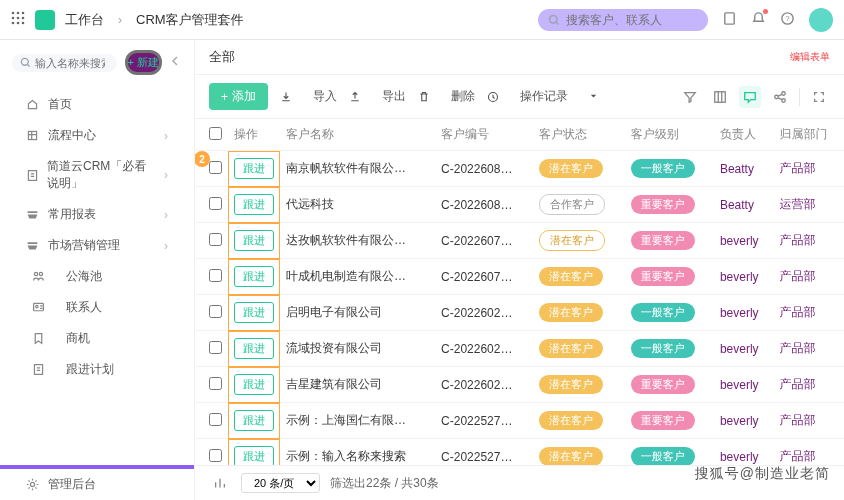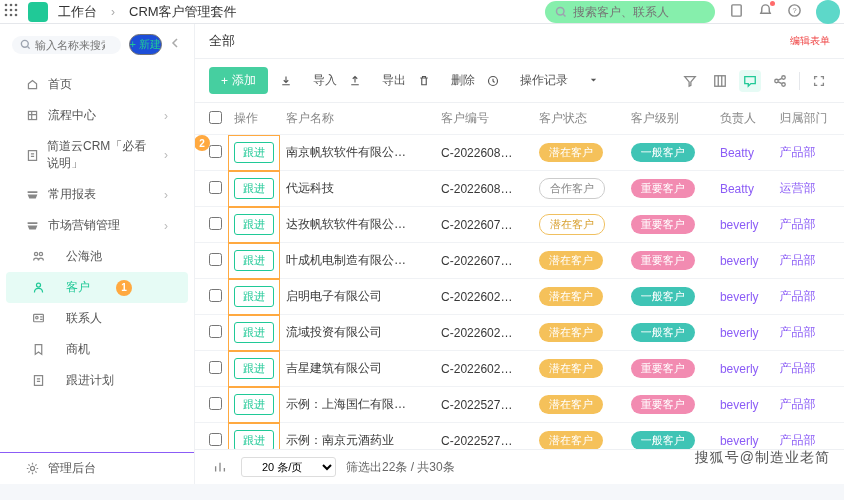--- a/index.html
+++ b/index.html
@@ -1,49 +1,49 @@
 <!DOCTYPE html>
 <html><head>
   <meta charset="utf-8">
   <style>
     * { margin: 0; padding: 0; box-sizing: border-box; font-family: -apple-system, BlinkMacSystemFont, "Segoe UI", "PingFang SC", "Microsoft YaHei", sans-serif; }
     body { background: #f5f7fa; width: 844px; height: 500px; overflow: hidden; font-size: 12px; color: #383838; }
     
     
-    .header { height: 24px; background: #fff; display: flex; align-items: center; padding: 0 4px; border-bottom: 1px solid #e5e7eb; }
+    .header { height: 40px; background: #fff; display: flex; align-items: center; padding: 0 11px; border-bottom: 1px solid #e5e7eb; }
     .header-left { display: flex; align-items: center; gap: 10px; }
     .apps-icon { color: #666; cursor: pointer; }
     .logo { width: 20px; height: 20px; background: #20c997; border-radius: 4px; }
     .bc-item { color: #333; font-size: 13px; }
     .bc-sep { color: #aaa; margin: 0 4px; }
     .header-right { margin-left: auto; display: flex; align-items: center; gap: 14px; }
-    .search-box { display: flex; align-items: center; background: #86efac; border-radius: 14px; padding: 4px 10px; width: 170px; color: #9ca3af; }
+    .search-box { display: flex; align-items: center; background: #c4b5fd; border-radius: 14px; padding: 4px 10px; width: 170px; color: #9ca3af; }
     .search-box input { border: none; background: transparent; outline: none; margin-left: 6px; font-size: 12px; width: 130px; color: #333; }
     .hicon { color: #888; cursor: pointer; position: relative; }
     .hicon.dot::after { content: ''; position: absolute; top: -2px; right: -2px; width: 5px; height: 5px; background: #ff6b6b; border-radius: 50%; }
     .avatar { width: 24px; height: 24px; background: #5dd8c9; border-radius: 50%; }
     
     
     .wrapper { display: flex; height: calc(500px - 40px); }
     
     
     .sidebar { width: 195px; background: #fff; display: flex; flex-direction: column; border-right: 1px solid #eef0f3; }
     .sidebar-top { display: flex; align-items: center; padding: 10px 12px; gap: 8px; }
     .small-search { flex: 1; display: flex; align-items: center; background: #f5f7fa; border-radius: 12px; padding: 3px 8px; color: #9ca3af; }
     .small-search input { border: none; background: transparent; outline: none; margin-left: 4px; font-size: 11px; width: 70px; }
-    .newbtn { border: 1px solid #737373; color: #20c997; background: #1d4ed8; border-radius: 12px; padding: 2px 0; font-size: 11px; cursor: pointer; }
+    .newbtn { border: 3px solid #737373; color: #20c997; background: #701a75; border-radius: 12px; padding: 2px 0; font-size: 11px; cursor: pointer; }
     .collapse-icon { color: #aaa; cursor: pointer; }
     .nav { flex: 1; overflow-y: auto; padding: 4px 0; }
     .nav-item { display: flex; align-items: center; padding: 7px 26px; cursor: pointer; color: #555; font-size: 12px; gap: 8px; }
     .nav-item.indent { padding-left: 32px; gap: 20px; }
     .nav-item.active { background: #e6fbf5; color: #20c997; border-radius: 4px; margin: 0 6px; padding-left: 26px; }
     .nav-item .icn { width: 14px; color: #888; display: inline-flex; }
     .nav-item.active .icn { color: #20c997; }
     .nav-item .chev { margin-left: auto; color: #bbb; }
-    .sidebar-bottom { border-top: 1px solid #8b5cf6; }
+    .sidebar-bottom { border-top: 4px solid #8b5cf6; }
     .badge-num { margin-left: 6px; width: 16px; height: 16px; background: #ffa940; color: #fff; border-radius: 50%; display: inline-flex; align-items: center; justify-content: center; font-size: 10px; font-weight: bold; }
     
     
     .main { flex: 1; display: flex; flex-direction: column; background: #fff; overflow: hidden; position: relative; }
     .main-top { display: flex; align-items: center; padding: 8px 14px; border-bottom: 1px solid #eef0f3; }
     .all-tab { font-size: 13px; color: #333; }
     .edit-form { margin-left: auto; color: #ef4444; cursor: pointer; font-size: 10px; }
     .toolbar { display: flex; align-items: center; padding: 8px 14px; gap: 12px; border-bottom: 1px solid #eef0f3; }
     .add-btn { background: #46cfa0; color: #fff; border: none; border-radius: 4px; padding: 5px 12px; font-size: 12px; cursor: pointer; display: flex; align-items: center; gap: 4px; }
     .tbtn { color: #555; cursor: pointer; display: flex; align-items: center; gap: 21px; font-size: 12px; }
@@ -61,26 +61,26 @@
     td:nth-child(2) { width: 48px; }
     input[type=checkbox] { cursor: pointer; }
     .follow { border: 1px solid #20c997; color: #20c997; background: #fff; border-radius: 3px; padding: 2px 8px; font-size: 11px; cursor: pointer; }
     .followcol { outline: 1.5px solid #ffa940; outline-offset: -1px; }
     .pill { display: inline-block; padding: 2px 10px; border-radius: 10px; font-size: 11px; color: #fff; }
     .pill.outline-gold { background: #fff; border: 1px solid #f0c060; color: #d8a030; }
     .pill.outline-grey { background: #fff; border: 1px solid #ccc; color: #888; }
     .p-gold { background: #f5c15a; }
     .p-teal { background: #3fc4b5; }
     .p-pink { background: #f28bb1; }
-    .link { color: #8b5cf6; cursor: pointer; }
+    .link { color: #701a75; cursor: pointer; }
     .row-badge { position: absolute; left: -1px; background: #ffa940; color: #fff; width: 16px; height: 16px; border-radius: 50%; display: flex; align-items: center; justify-content: center; font-size: 10px; font-weight: bold; z-index: 2; }
     
     
     .footer { display: flex; align-items: center; padding: 6px 14px; border-top: 1px solid #eef0f3; gap: 10px; font-size: 12px; color: #666; }
-    .footer select { border: 1px solid #ddd; border-radius: 3px; padding: 2px 16px; font-size: 11px; background: #fff; }
+    .footer select { border: 1px solid #ddd; border-radius: 3px; padding: 2px 8px; font-size: 11px; background: #fff; }
     
     ::-webkit-scrollbar { width: 6px; height: 6px; }
     ::-webkit-scrollbar-thumb { background: #d1d5db; border-radius: 3px; }
     
     .watermark { position: absolute; bottom: 17px; right: 14px; font-size: 14px; color: #555; font-weight: 400; letter-spacing: 1px; z-index: 5; pointer-events: none; }
   </style>
 </head>
 <body>
 
 <div class="header">
@@ -193,30 +193,20 @@
         <div class="nav-item indent">
           <span class="icn">
             <svg width="13" height="13" viewBox="0 0 16 16" fill="none" stroke="currentColor" stroke-width="1.5">
               <circle cx="5" cy="5" r="2"></circle>
               <circle cx="11" cy="5" r="2"></circle>
               <path d="M2 13c0-2 1.5-3 3-3s3 1 3 3M8 13c0-2 1.5-3 3-3s3 1 3 3"></path>
             </svg>
           </span>
           <span>公海池</span>
         </div>
-        <div class="nav-item indent active">
-          <span class="icn">
-            <svg width="13" height="13" viewBox="0 0 16 16" fill="none" stroke="currentColor" stroke-width="1.5">
-              <circle cx="8" cy="5" r="2.5"></circle>
-              <path d="M3 14c0-3 2-5 5-5s5 2 5 5"></path>
-            </svg>
-          </span>
-          <span>客户</span>
-          <span class="badge-num">1</span>
-        </div>
         <div class="nav-item indent">
           <span class="icn">
             <svg width="13" height="13" viewBox="0 0 16 16" fill="none" stroke="currentColor" stroke-width="1.5">
               <rect x="2" y="3" width="12" height="9" rx="1"></rect>
               <circle cx="6" cy="7" r="1.5"></circle>
               <path d="M10 6h3M10 9h3"></path>
             </svg>
           </span>
           <span>联系人</span>
         </div>
@@ -415,21 +405,21 @@
     <td>示例：上海国仁有限…</td>
     <td>C-2022527…</td>
     <td><span class="pill p-gold">潜在客户</span></td>
     <td><span class="pill p-pink">重要客户</span></td>
     <td><span class="link">beverly</span></td>
     <td><span class="link">产品部</span></td>
             </tr>
             <tr>
               <td><input type="checkbox" style=""></td>
     <td class="followcol"><button class="follow">跟进</button></td>
-    <td>示例：南京元酒药业</td>
+    <td>示例：输入名称来搜索</td>
     <td>C-2022527…</td>
     <td><span class="pill p-gold">潜在客户</span></td>
     <td><span class="pill p-teal">一般客户</span></td>
     <td><span class="link">beverly</span></td>
     <td><span class="link">产品部</span></td>
             </tr>
           </tbody>
       </table>
     </div>
 

